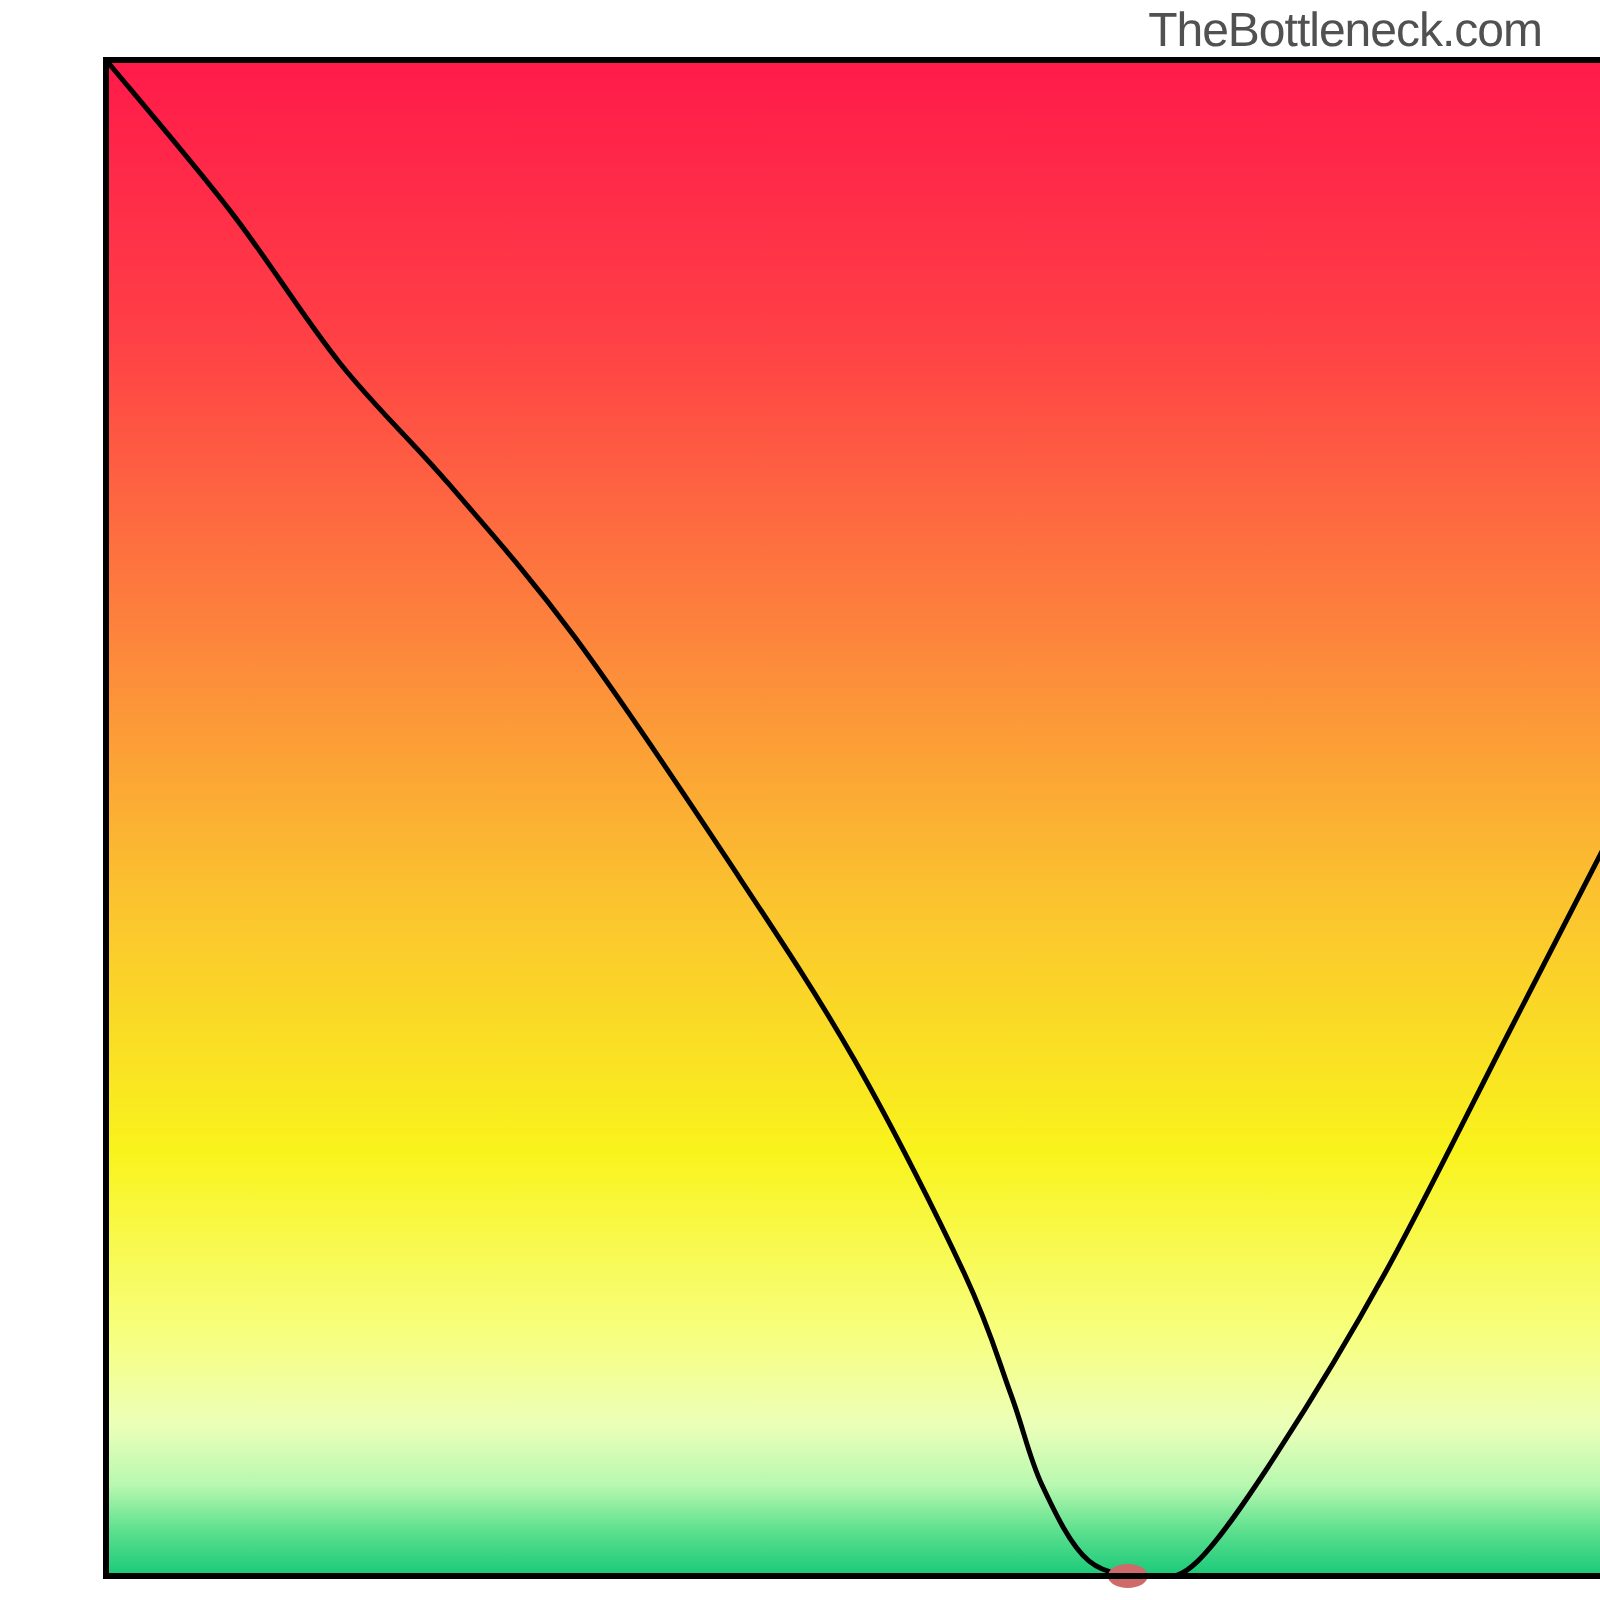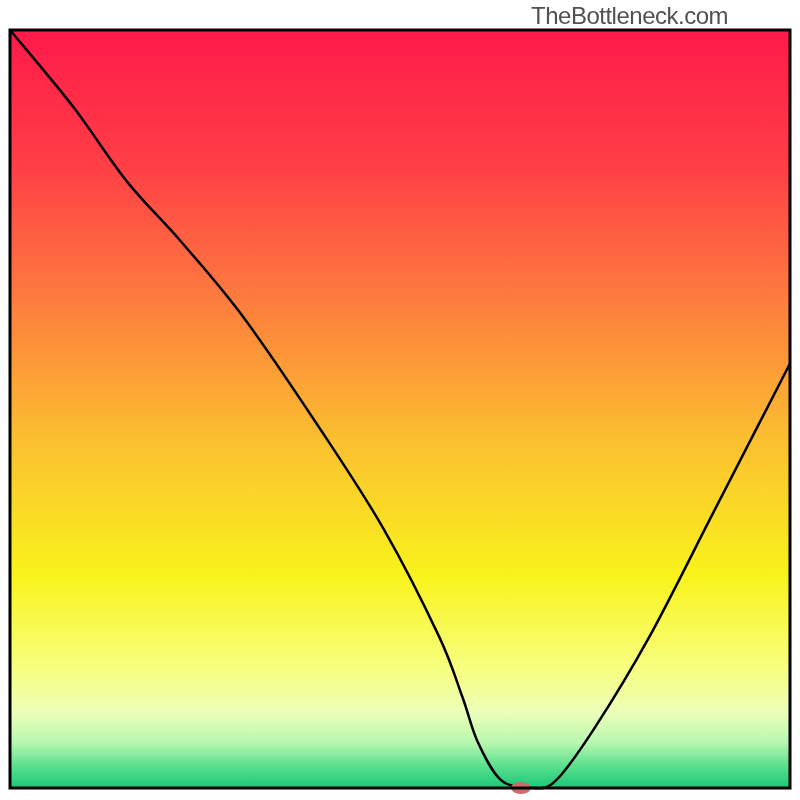--- a/index.html
+++ b/index.html
@@ -7,20 +7,21 @@
     padding: 0;
     width: 800px;
     height: 800px;
     background: #ffffff;
     font-family: Arial, Helvetica, sans-serif;
   }
   .chart-container {
     position: relative;
     width: 736px;
     height: 800px;
+    margin-left: 43px;
   }
   .watermark {
     position: absolute;
     top: 2px;
     right: 8px;
     color: #515151;
     font-size: 24px;
     font-weight: 500;
     letter-spacing: -0.5px;
     z-index: 10;

